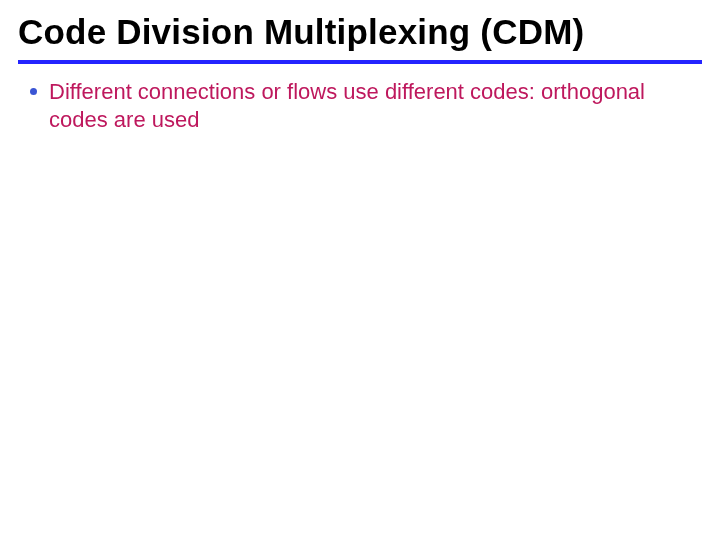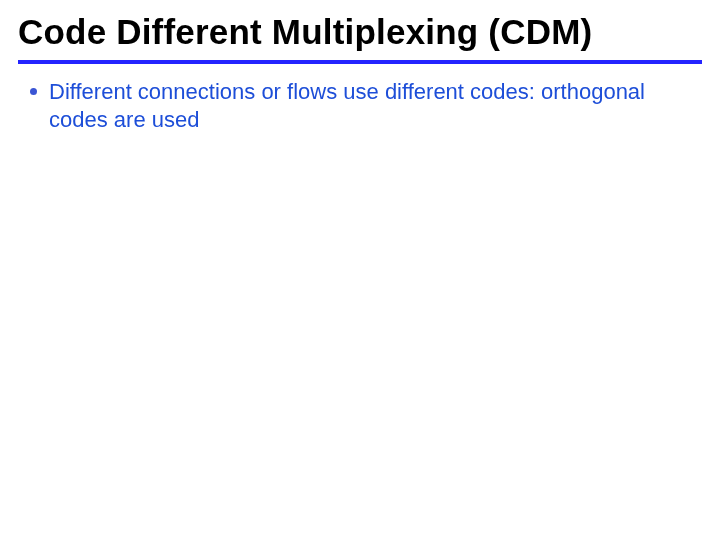--- a/index.html
+++ b/index.html
@@ -4,28 +4,28 @@
 <style>
   * { margin: 0; padding: 0; box-sizing: border-box; }
   html, body { width: 720px; height: 540px; background: #fff; font-family: Verdana, Geneva, sans-serif; }
   .slide { width: 720px; height: 540px; padding: 12px 18px 0 18px; position: relative; }
   .title-block { padding: 0 0 6px 0; }
   .title { font-family: Arial, Helvetica, sans-serif; font-weight: 900; font-size: 35px; line-height: 1.15; color: #000; letter-spacing: 0.2px; }
   .rule { border: 0; border-top: 4px solid #2424ff; margin: 2px 0 14px 0; width: 100%; }
   .bullets { list-style: none; padding-left: 12px; }
   .bullets li { display: flex; align-items: flex-start; margin-bottom: 6px; }
   .bullet-dot { width: 7px; height: 7px; border-radius: 50%; background: #3a55d4; flex: 0 0 auto; margin-top: 10px; margin-right: 12px; }
-  .bullet-text { font-size: 22px; line-height: 1.28; color: #1d4ed8; max-width: 630px; }
+  .bullet-text { font-size: 22px; line-height: 1.28; color: #be185d; max-width: 630px; }
 </style>
 </head>
 <body>
 
 <div class="slide">
   <div class="title-block">
-    <h1 class="title">Code Different Multiplexing (CDM)</h1>
+    <h1 class="title">Code Division Multiplexing (CDM)</h1>
   </div>
   <hr class="rule">
   <ul class="bullets">
     <li>
       <span class="bullet-dot"></span>
       <span class="bullet-text">Different connections or flows use different codes: orthogonal codes are used</span>
     </li>
   </ul>
 </div>
 

